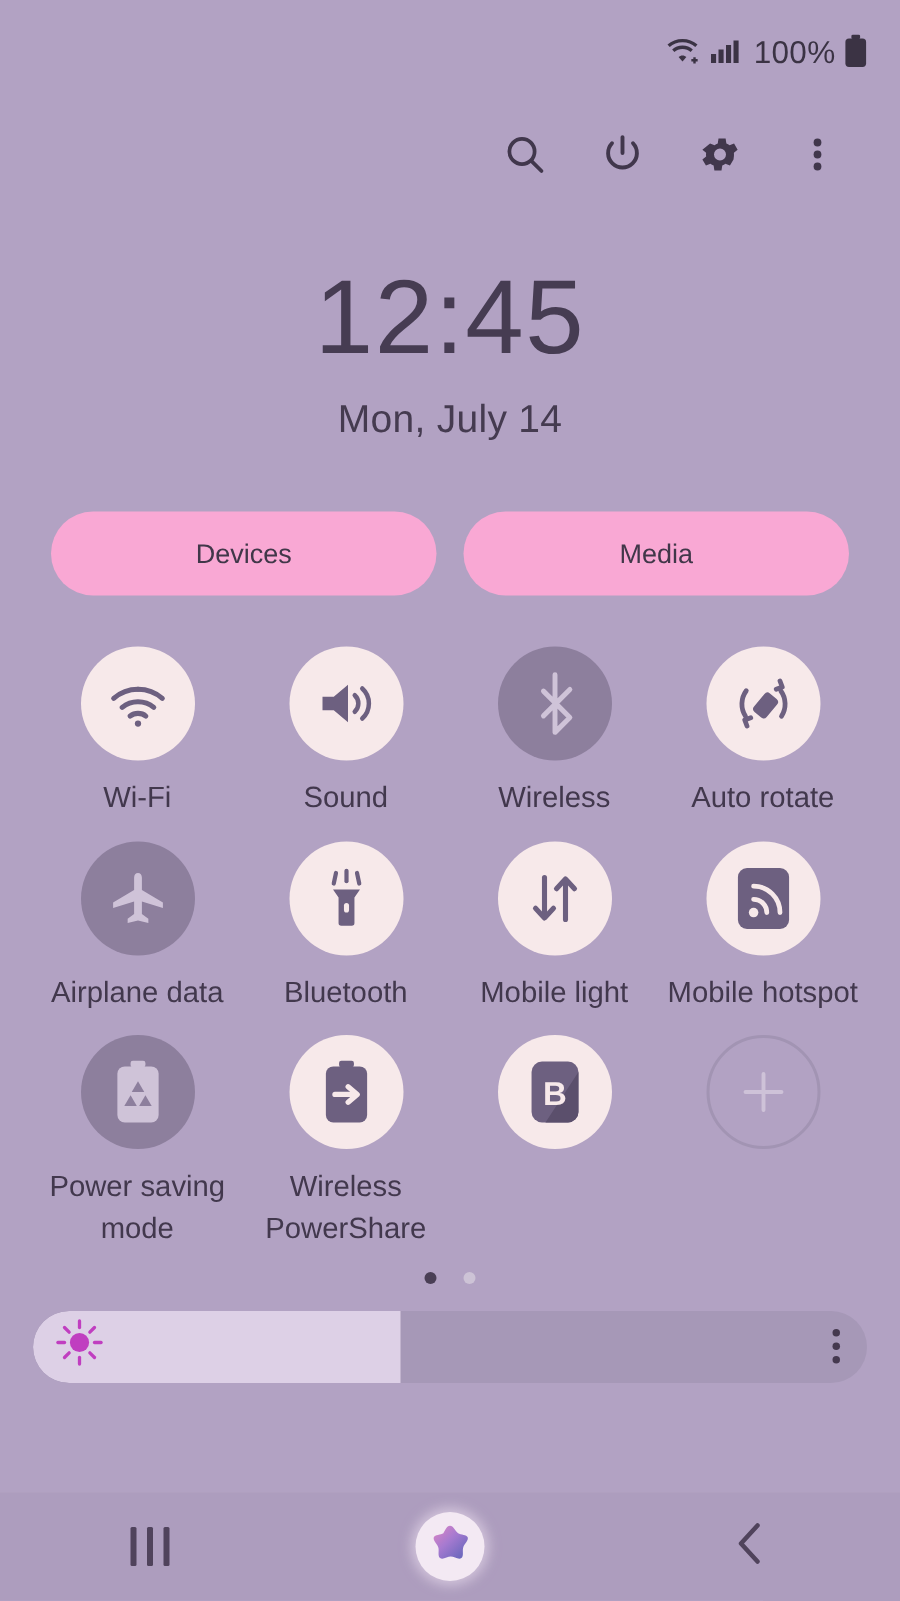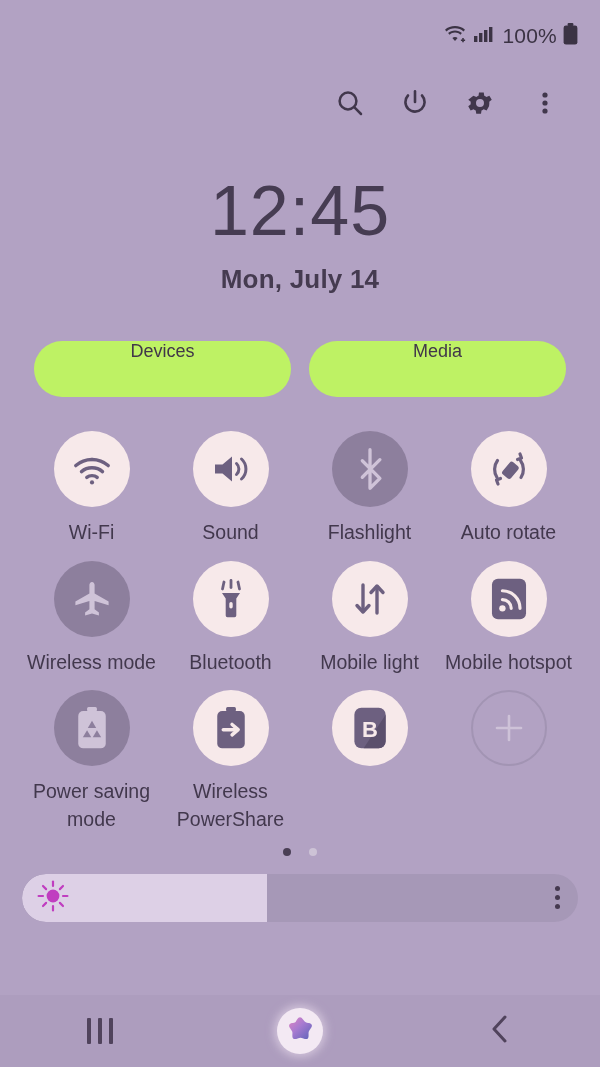--- a/index.html
+++ b/index.html
@@ -67,38 +67,39 @@
   .clock-time {
     font-size: 70px;
     font-weight: 300;
     letter-spacing: 1px;
     color: #463c52;
     line-height: 1;
   }
   .clock-date {
     margin-top: 18px;
     font-size: 26px;
-    font-weight: 700;
+    font-weight: 400;
     color: #453b50;
     letter-spacing: 0.2px;
   }
 
   
   .chip-row {
     display: flex;
     gap: 18px;
     padding: 0 34px;
     margin-top: 46px;
   }
   .chip {
     flex: 1;
     height: 56px;
     border-radius: 28px;
-    background: #bef264;
-    display: flex;
+    background: #f9a8d4;
+    display: flex;
+    align-items: center;
     justify-content: center;
     font-size: 18px;
     color: #413749;
     cursor: pointer;
   }
 
   
   .qs-grid {
     margin-top: 34px;
     padding: 0 22px;
@@ -331,21 +332,21 @@
     </div>
     <div class="qs-label">Sound</div>
   </div>
 
   <div class="qs-tile">
     <div class="qs-circle off">
       <svg width="34" height="44" viewBox="0 0 26 40">
         <path d="M13 2.5v35l9-9-16-16M22 11.5l-16 16" fill="none" stroke="#cfc3d8" stroke-width="3" stroke-linejoin="round" stroke-linecap="round"></path>
       </svg>
     </div>
-    <div class="qs-label">Flashlight</div>
+    <div class="qs-label">Wireless</div>
   </div>
 
   <div class="qs-tile">
     <div class="qs-circle on">
       <svg width="44" height="44" viewBox="0 0 44 44">
         <path d="M10.5 13.5A15 15 0 0 0 10 30.5" fill="none" stroke="#6d6080" stroke-width="3.2" stroke-linecap="round"></path>
         <path d="M33.5 13.5A15 15 0 0 1 34 30.5" fill="none" stroke="#6d6080" stroke-width="3.2" stroke-linecap="round"></path>
         <path d="M13.5 31.5 L9.5 33 L11 37" fill="none" stroke="#6d6080" stroke-width="3.2" stroke-linecap="round" stroke-linejoin="round"></path>
         <path d="M30.5 12.5 L34.5 11 L33 7" fill="none" stroke="#6d6080" stroke-width="3.2" stroke-linecap="round" stroke-linejoin="round"></path>
         <rect x="18" y="15" width="11" height="16" rx="2.6" fill="#6d6080" transform="rotate(40 23 23)"></rect>
@@ -353,21 +354,21 @@
     </div>
     <div class="qs-label">Auto rotate</div>
   </div>
 
   <div class="qs-tile">
     <div class="qs-circle off">
       <svg width="44" height="44" viewBox="0 0 44 44">
         <path d="M22 5c1.6 0 2.6 1.4 2.6 3.1v8.3l14 8.2v3.7l-14-4.3v8.3l4.3 3.2v2.9L22 36.6l-6.9 1.8v-2.9l4.3-3.2v-8.3l-14 4.3v-3.7l14-8.2V8.1C19.4 6.4 20.4 5 22 5z" fill="#cfc3d8"></path>
       </svg>
     </div>
-    <div class="qs-label">Wireless mode</div>
+    <div class="qs-label">Airplane data</div>
   </div>
 
   <div class="qs-tile">
     <div class="qs-circle on">
       <svg width="40" height="42" viewBox="0 0 40 42">
         <line x1="13" y1="4" x2="11.5" y2="11" stroke="#6d6080" stroke-width="2.8" stroke-linecap="round"></line>
         <line x1="20" y1="2.5" x2="20" y2="9.5" stroke="#6d6080" stroke-width="2.8" stroke-linecap="round"></line>
         <line x1="27" y1="4" x2="28.5" y2="11" stroke="#6d6080" stroke-width="2.8" stroke-linecap="round"></line>
         <path d="M11 15h18l-3.7 5.4v17a1.8 1.8 0 0 1-1.8 1.8h-7a1.8 1.8 0 0 1-1.8-1.8v-17z" fill="#6d6080"></path>
         <rect x="18.3" y="24" width="3.4" height="6.4" rx="1.7" fill="#f7e9ea"></rect>

